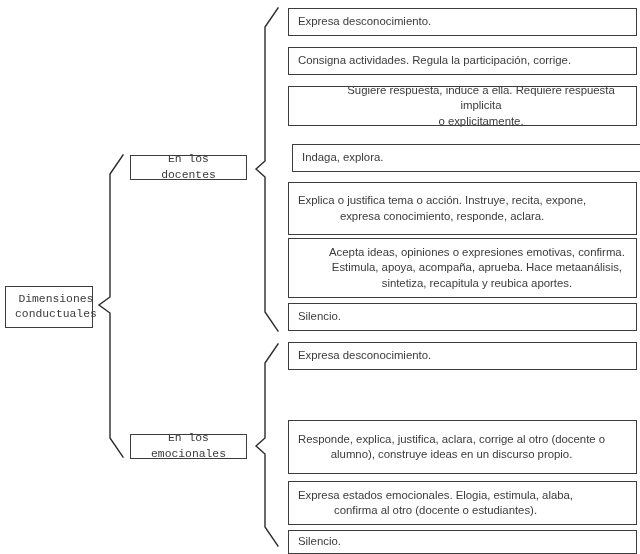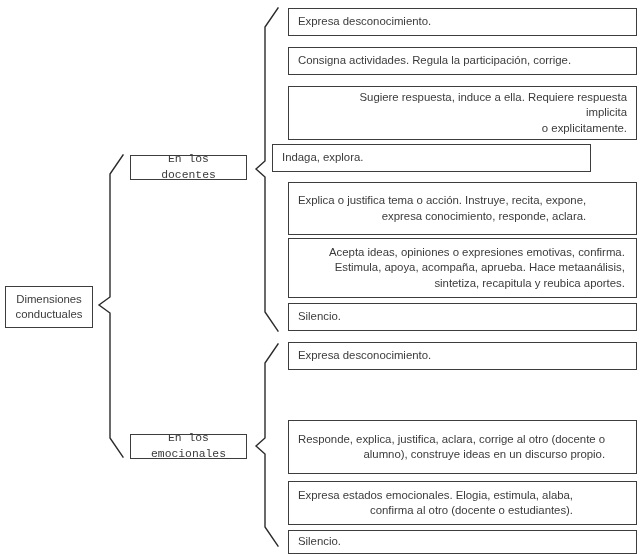--- a/index.html
+++ b/index.html
@@ -38,36 +38,37 @@
     padding: 0 9px;
   }
   .node .node-text {
     font-size: 11.4px;
     line-height: 15.2px;
     color: #3b3b3b;
     letter-spacing: -0.02px;
     white-space: pre-wrap;
   }
   .root-node {
-    justify-content: center;
+    justify-content: flex-start;
     text-align: center;
+    font-family: Liberation Mono, monospace;
   }
   .root-node .node-text {
     text-align: center;
   }
   .branch-node {
     justify-content: center;
     text-align: center;
     font-family: Liberation Mono, monospace;
   }
   .branch-node .node-text {
     text-align: center;
   }
   .leaf-node .node-text {
-    text-align: right;
+    text-align: center;
   }
 </style>
 </head>
 <body>
 
 <div id="diagram-root">
 
   <svg class="connectors" viewBox="0 0 640 554" xmlns="http://www.w3.org/2000/svg">
     <g fill="none" stroke="#2b2b2b" stroke-width="1.4" stroke-linecap="square" stroke-linejoin="miter">
 
@@ -93,26 +94,26 @@
   </div>
 
   <div class="node leaf-node" style="left:288px; top:8px; width:349px; height:28px;">
     <span class="node-text">Expresa desconocimiento.</span>
   </div>
 
   <div class="node leaf-node" style="left:288px; top:47px; width:349px; height:28px;">
     <span class="node-text">Consigna actividades. Regula la participación, corrige.</span>
   </div>
 
-  <div class="node leaf-node" style="left:288px; top:86px; width:349px; height:54px;padding-left:46px;">
+  <div class="node leaf-node" style="left:288px; top:86px; width:349px; height:40px;padding-left:46px;">
     <span class="node-text">Sugiere respuesta, induce a ella. Requiere respuesta implicita
 o explicitamente.</span>
   </div>
 
-  <div class="node leaf-node" style="left:272px; top:144px; width:319px; height:28px;">
+  <div class="node leaf-node" style="left:292px; top:144px; width:349px; height:28px;">
     <span class="node-text">Indaga, explora.</span>
   </div>
 
   <div class="node leaf-node" style="left:288px; top:182px; width:349px; height:53px;">
     <span class="node-text">Explica o justifica tema o acción. Instruye, recita, expone,
 expresa conocimiento, responde, aclara.</span>
   </div>
 
   <div class="node leaf-node" style="left:288px; top:238px; width:349px; height:60px;padding-left:40px;">
     <span class="node-text">Acepta ideas, opiniones o expresiones emotivas, confirma.

